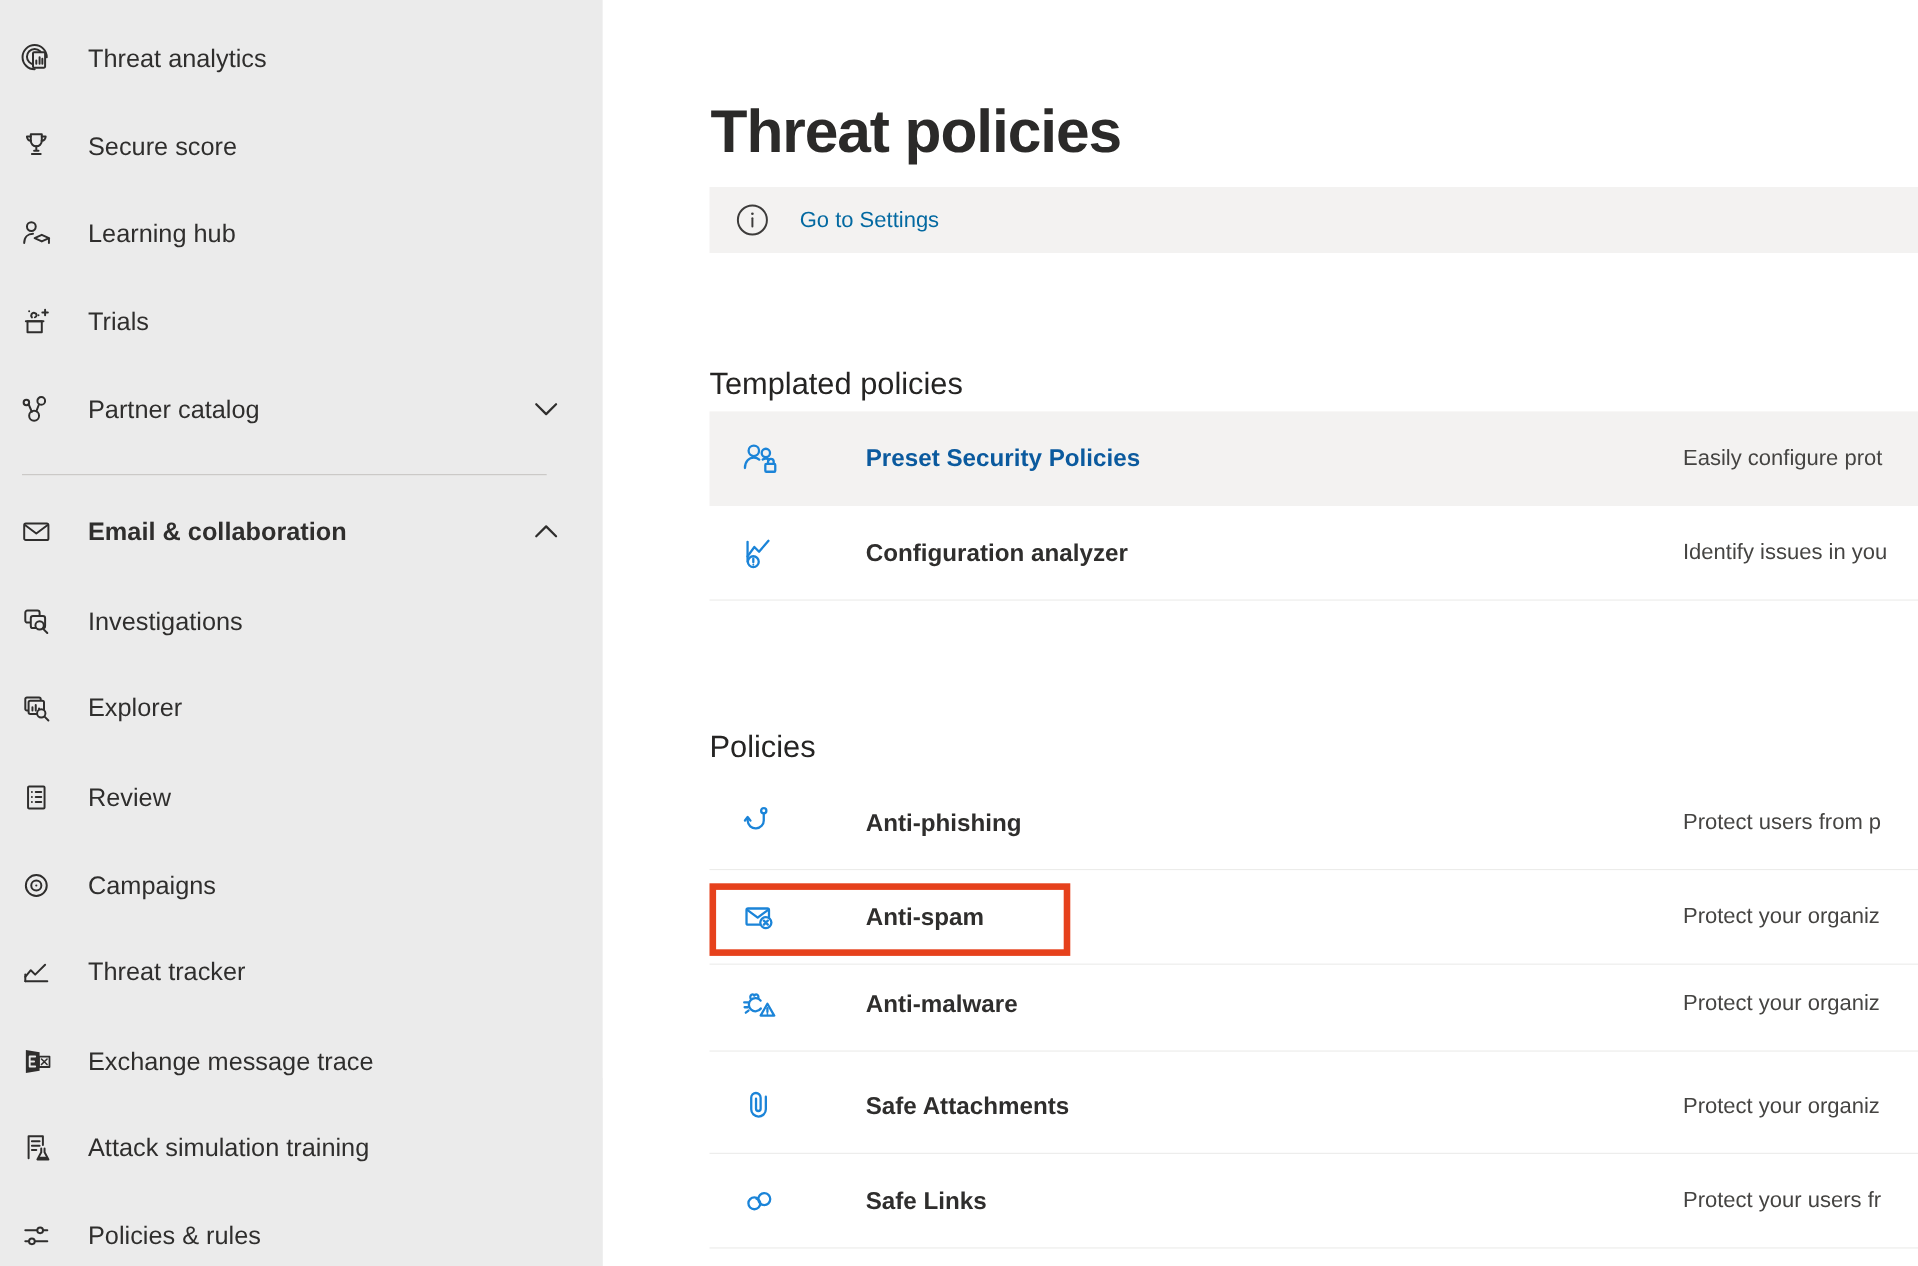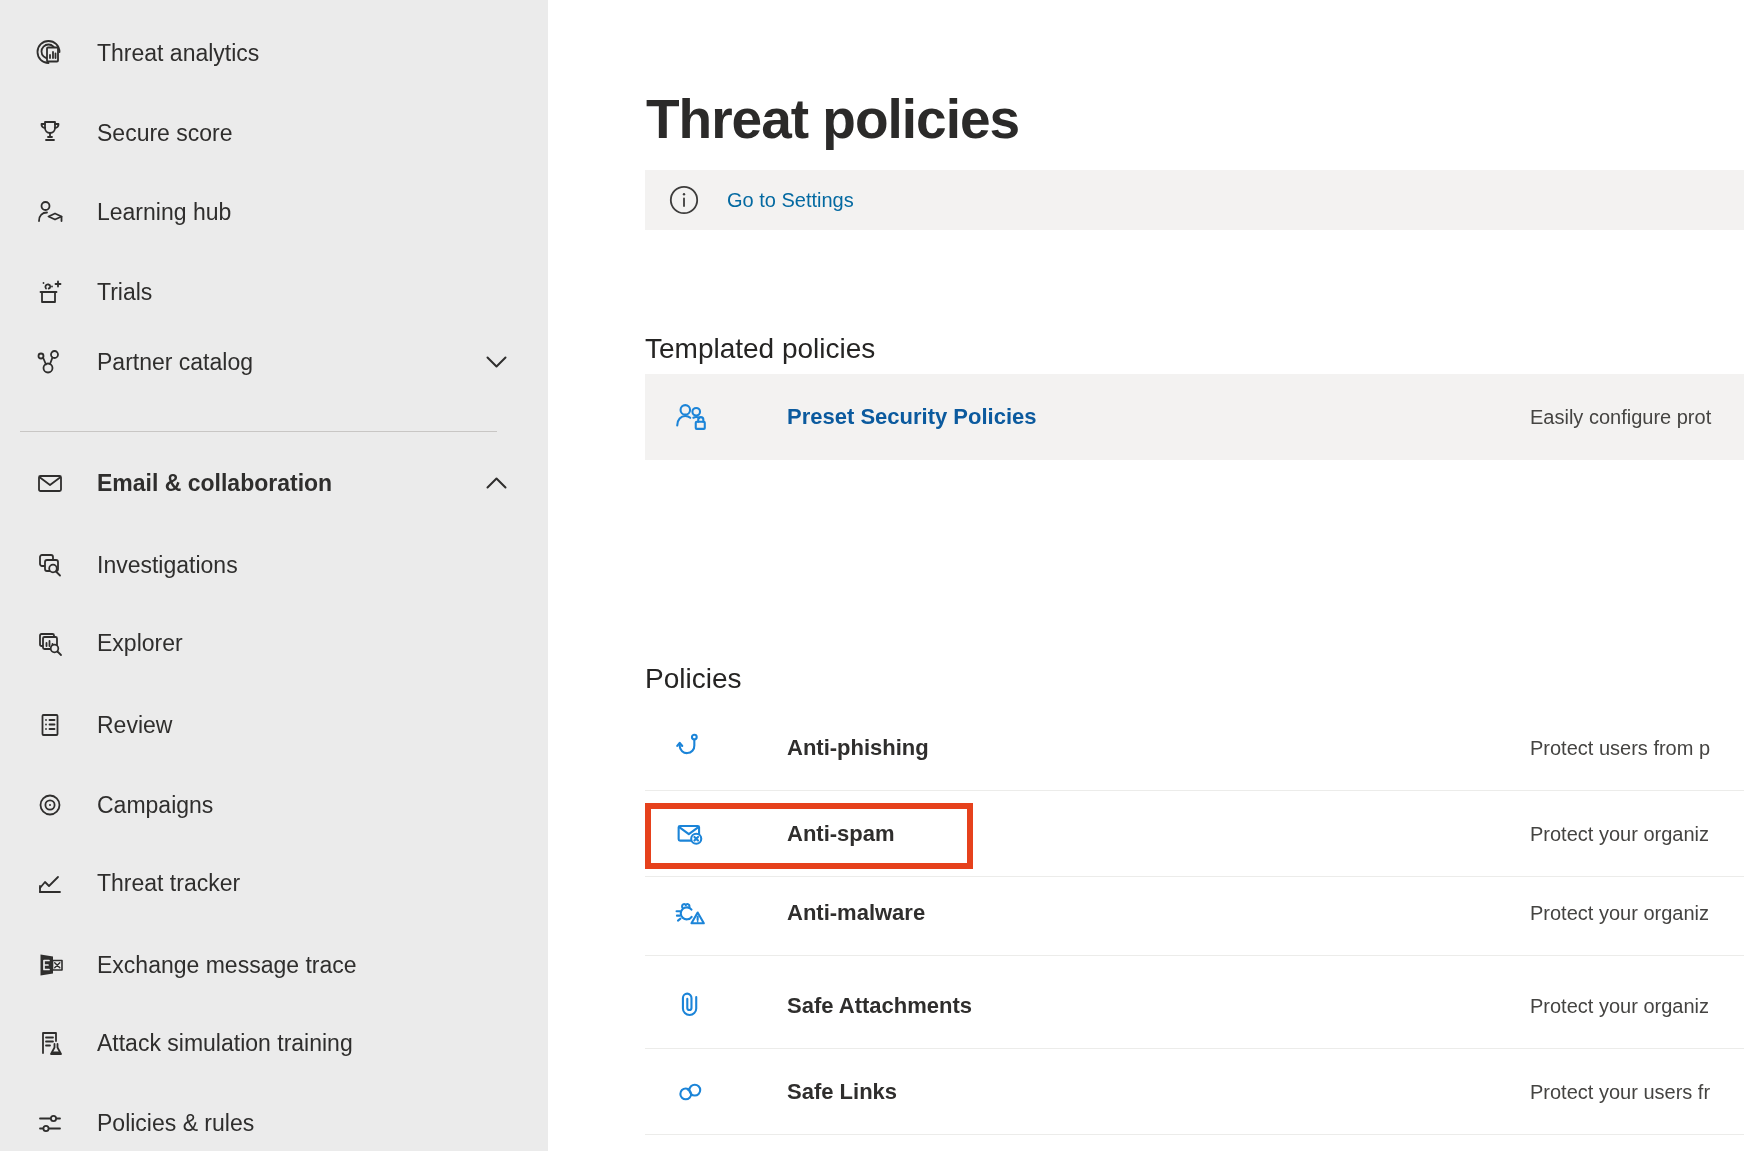--- a/index.html
+++ b/index.html
@@ -7,21 +7,21 @@
     width:1744px;height:1151px;position:relative;overflow:hidden;
     background:#ffffff;font-family:"Liberation Sans",sans-serif;
     -webkit-font-smoothing:antialiased;
   }
   svg{display:block;}
 
   
   .sidebar{position:absolute;left:0;top:0;width:548px;height:1151px;background:#ebebeb;}
   .side-item{
     position:absolute;left:0;width:548px;height:80px;
-    display:flex;align-items:center;padding-left:34px;box-sizing:border-box;cursor:pointer;
+    display:flex;align-items:center;padding-left:17px;box-sizing:border-box;cursor:pointer;
   }
   .side-item .sicon{width:32px;height:32px;margin-right:31px;flex:none;color:#2f2e2d;}
   .side-item .slabel{font-size:23px;color:#2f2e2d;white-space:nowrap;}
   .side-item .slabel.bold{font-weight:bold;}
   .side-chevron{position:absolute;left:483px;top:50%;transform:translateY(-50%);color:#2f2e2d;}
   .side-divider{position:absolute;left:20px;top:431px;width:477px;height:1px;background:#c8c6c4;}
 
   
   .main{position:absolute;left:548px;top:0;width:1196px;height:980px;background:#fff;}
   .page-title{
@@ -104,21 +104,21 @@
         <path d="M6.5 16h16"></path>
         <path d="M12 12.5c-1.5-2 0-4.5 2.5-4 2.3.5 2.3 3.5.2 4"></path>
         <path d="M24 5.5v5M21.5 8h5"></path>
         <circle cx="9.5" cy="7" r="0.9" fill="currentColor" stroke="none"></circle>
         <circle cx="18" cy="10.5" r="0.9" fill="currentColor" stroke="none"></circle>
       </svg>
     </span>
     <span class="slabel">Trials</span>
   </div>
 
-  <div class="side-item" style="top:322px">
+  <div class="side-item" style="top:332px">
     <span class="sicon">
       <svg viewBox="0 0 32 32" fill="none" stroke="currentColor" stroke-width="1.8" stroke-linecap="round" stroke-linejoin="round">
         <circle cx="7" cy="10" r="2.5"></circle>
         <circle cx="20.5" cy="8.5" r="3.5"></circle>
         <circle cx="14" cy="22" r="4.5"></circle>
         <path d="M9 11.5l3 7M18.5 11.5l-2.5 6.5"></path>
       </svg>
     </span>
     <span class="slabel">Partner catalog</span>
     <span class="side-chevron">
@@ -265,20 +265,34 @@
         <circle cx="25.5" cy="14.5" r="4"></circle>
         <path d="M22.5 20.8c.9-.5 1.9-.8 3-.8 1.2 0 2.3.3 3.2.9"></path>
         <rect x="25" y="25" width="9.5" height="7.5" rx="1" fill="#f3f2f1"></rect>
         <path d="M27.6 25v-2.2a2.7 2.7 0 0 1 5.4 0V25"></path>
       </svg>
     </span>
     <a class="rlabel linkblue">Preset Security Policies</a>
     <span class="rdesc">Easily configure prot</span>
   </div>
 
+  <div class="row" style="top:460px">
+    <span class="ricon">
+      <svg viewBox="0 0 40 40" fill="none" stroke="currentColor" stroke-width="2.2" stroke-linecap="round" stroke-linejoin="round">
+        <path d="M8 9v19"></path>
+        <path d="M8 23l6.5-9 4.5 4.5 9-10.5"></path>
+        <circle cx="13.5" cy="28" r="5.2" fill="#ffffff"></circle>
+        <path d="M13.5 25.2v3.4"></path>
+        <circle cx="13.5" cy="31" r="0.9" fill="currentColor" stroke="none"></circle>
+      </svg>
+    </span>
+    <a class="rlabel">Configuration analyzer</a>
+    <span class="rdesc">Identify issues in you</span>
+    <span class="rdivider"></span>
+  </div>
 
   <h2 class="section-heading" style="top:636px">Policies</h2>
 
   <div class="row" style="top:705px">
     <span class="ricon">
       <svg viewBox="0 0 40 40" fill="none" stroke="currentColor" stroke-width="2.2" stroke-linecap="round" stroke-linejoin="round">
         <circle cx="23.5" cy="8.5" r="2.5"></circle>
         <path d="M23.5 11v6.3a7.7 7.7 0 0 1-15.4.7v-2.8"></path>
         <path d="M5.5 17.8l2.6-3.3 2.7 3.4"></path>
       </svg>

